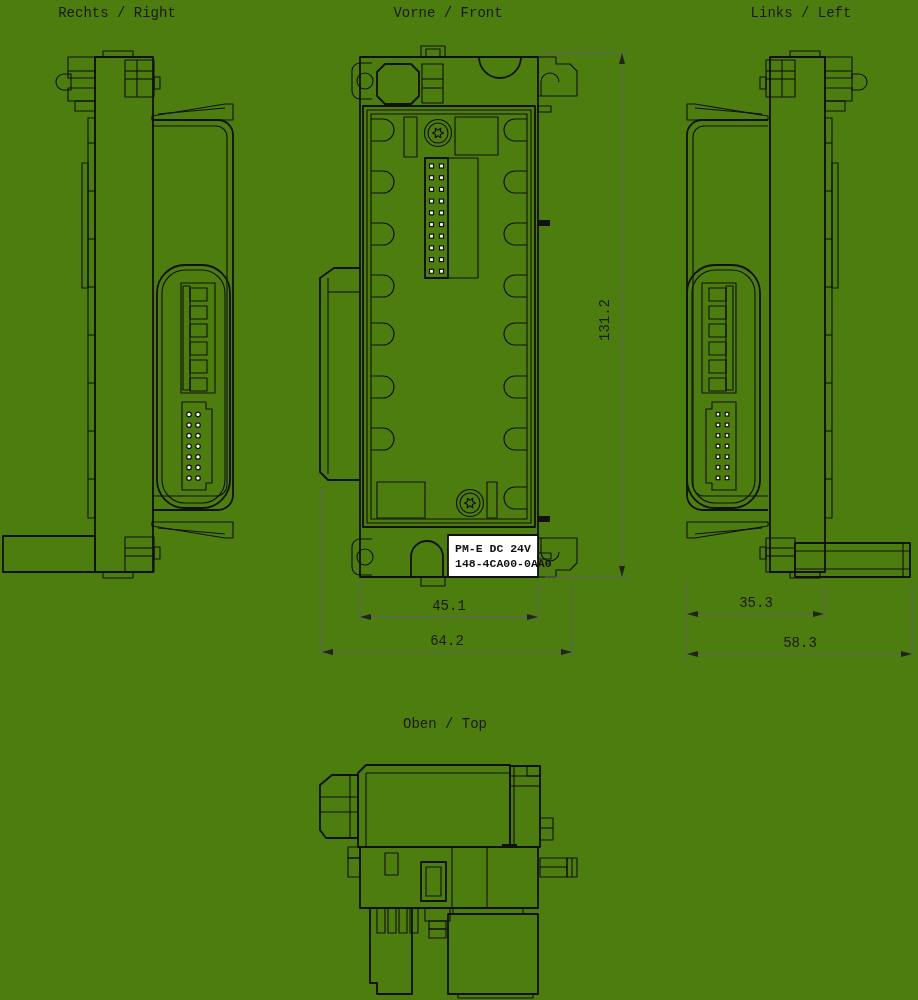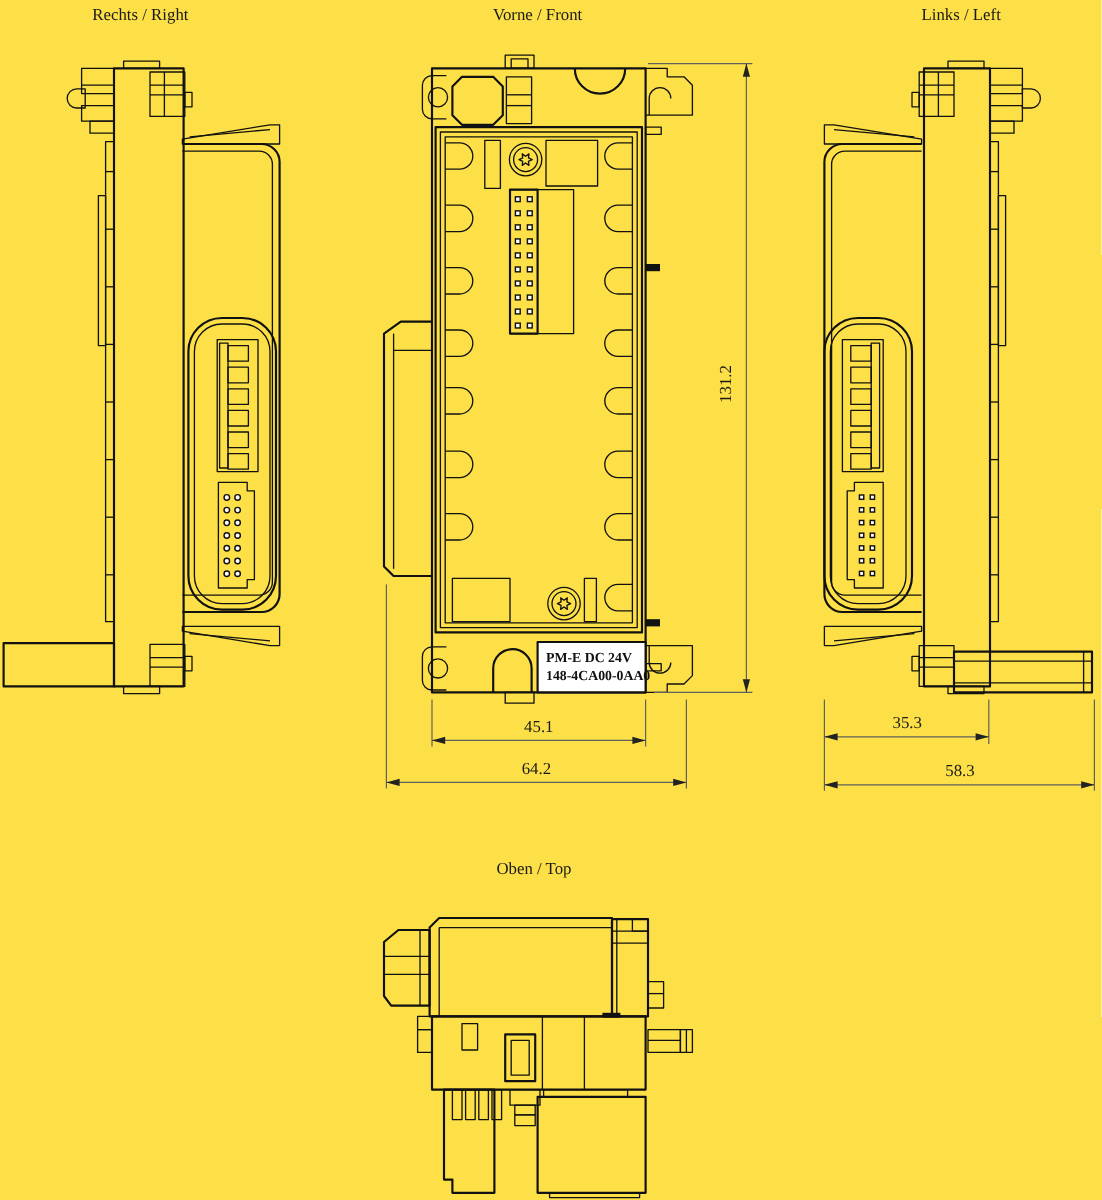--- a/index.html
+++ b/index.html
@@ -1,17 +1,17 @@
 <!DOCTYPE html>
 <html><head>
 <meta charset="utf-8">
 <style>
   html,body{margin:0;padding:0;background:#ffffff;}
-  .stage{position:relative;width:918px;height:1000px;background:#fde047;overflow:hidden;
-         font-family:Liberation Serif, serif;}
+  .stage{position:relative;width:918px;height:1000px;background:#4d7c0f;overflow:hidden;
+         font-family:Liberation Mono, monospace;}
   svg{display:block}
   .ln{fill:none;stroke:#111;stroke-width:1.8;stroke-linejoin:round;stroke-linecap:butt}
   .ln2{stroke-width:1.1}
   .fw{fill:#fff}
   .dk{fill:#111;stroke:none}
   .pin{fill:#fff;stroke:#111;stroke-width:1.2}
   .pinc{fill:#fff;stroke:#111;stroke-width:1.2}
   .dim{stroke:#606060;stroke-width:1;fill:none}
   .arr{fill:#222;stroke:none}
   .title-txt{font-size:14px;fill:#1a1a1a}

